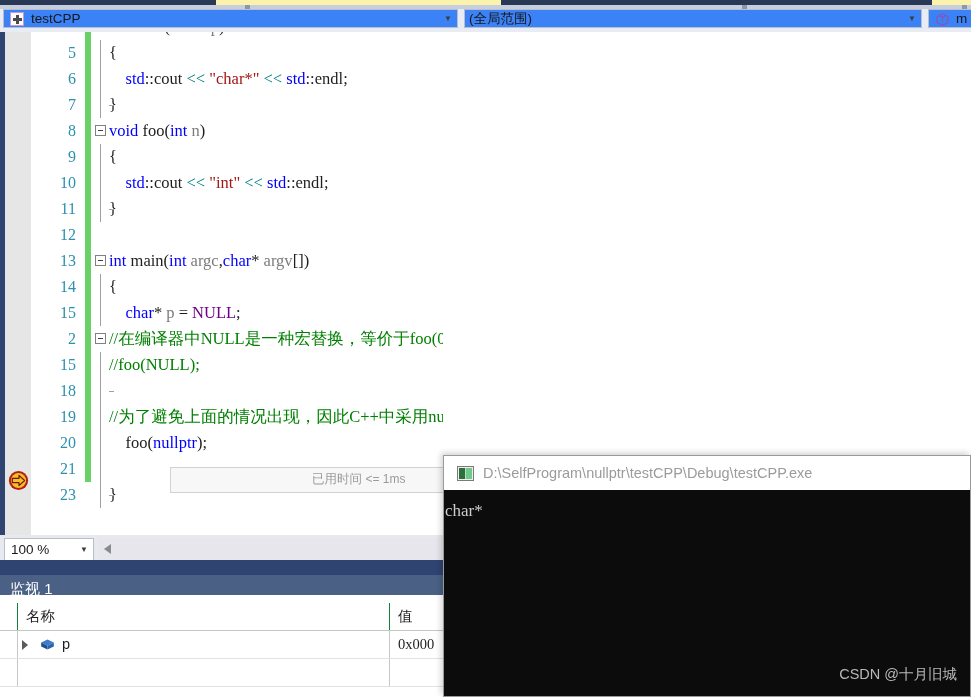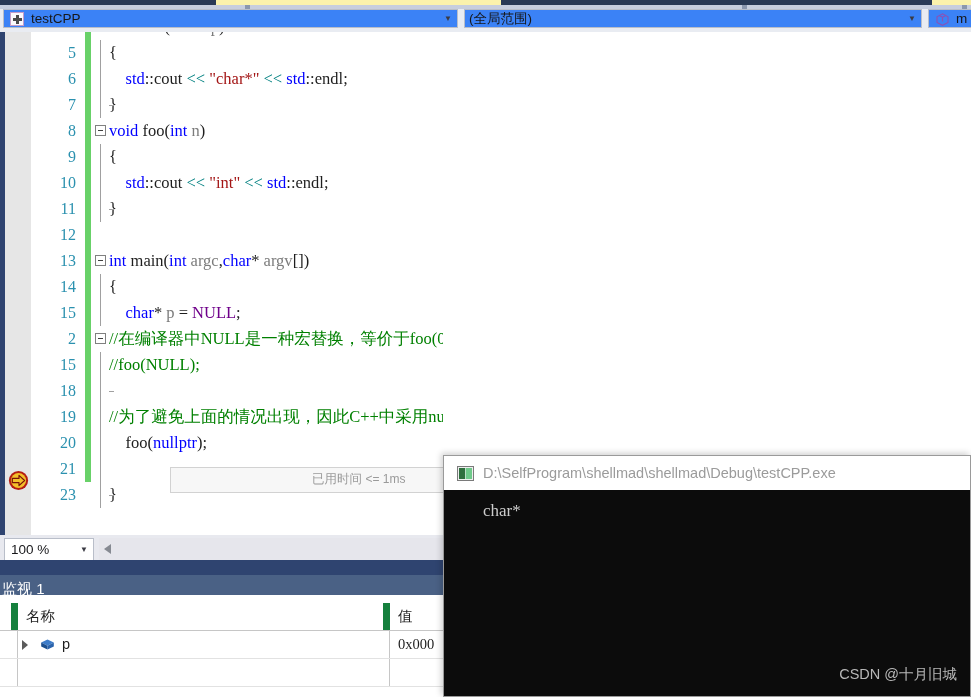--- a/index.html
+++ b/index.html
@@ -120,31 +120,31 @@
   .hscroll .larrow{
     position:absolute;left:5px;top:6px;width:0;height:0;
     border-top:5px solid transparent;border-bottom:5px solid transparent;border-right:7px solid #868a92;
   }
   .statusrow-bottom{position:absolute;left:0;top:560px;width:443px;height:5px;background:#2f4470;}
 
   
   .watch{position:absolute;left:0;top:565px;width:443px;height:132px;background:#ffffff;}
   .watch-title{
     position:absolute;left:0;top:10px;width:443px;height:20px;background:#4a6185;
-    color:#ffffff;font-size:15px;line-height:28px;padding-left:2px;box-sizing:border-box;
+    color:#ffffff;font-size:15px;line-height:28px;padding-left:10px;box-sizing:border-box;
     font-family:"Liberation Sans","DejaVu Sans",sans-serif;
   }
   .watch-topline{position:absolute;left:0;top:0;width:443px;height:10px;background:#2f4470;}
   .watch-head{
     position:absolute;left:0;top:38px;width:443px;height:28px;background:#ffffff;
     border-bottom:1px solid #c6c6c6;box-sizing:border-box;
   }
   .wh-cell{
     position:absolute;top:0;height:27px;line-height:27px;font-size:14.5px;color:#1e1e1e;
-    border-right:7px solid #15803d;box-sizing:border-box;padding-left:8px;
+    border-right:1px solid #15803d;box-sizing:border-box;padding-left:8px;
     font-family:"Liberation Sans","DejaVu Sans",sans-serif;
   }
   #wh-gutter{left:0;width:18px;padding:0;}
   #wh-name{left:18px;width:372px;}
   #wh-value{left:390px;width:200px;border-right:none;}
   .watch-row{
     position:absolute;left:0;top:66px;width:443px;height:28px;
     border-bottom:1px solid #e2e2e2;box-sizing:border-box;
   }
   .wr-gutter{position:absolute;left:0;top:0;width:18px;height:27px;border-right:1px solid #c6c6c6;box-sizing:border-box;}
@@ -181,21 +181,21 @@
   .console-ico{width:17px;height:15px;margin-left:13px;flex:0 0 auto;position:relative;}
   .console-titletext{
     margin-left:9px;font-size:14.5px;color:#9b9b9b;white-space:nowrap;
     font-family:"Liberation Sans","DejaVu Sans",sans-serif;
   }
   .console-body{
     position:absolute;left:0;top:34px;width:526px;height:206px;background:#0c0c0c;overflow:hidden;
   }
   .console-line{
     color:#cccccc;font-family:"Liberation Serif","DejaVu Serif",serif;font-size:17px;
-    padding-left:7px;line-height:22px;margin-top:10px;white-space:pre;margin-left:32px;
+    padding-left:1px;line-height:22px;margin-top:10px;white-space:pre;
   }
   .watermark{
     position:absolute;right:13px;bottom:12px;color:#b8b8b8;font-size:14.5px;
     font-family:"Liberation Sans","DejaVu Sans",sans-serif;white-space:nowrap;margin-top:18px;
   }
 </style>
 </head>
 <body>
 
 <div id="root">
@@ -324,21 +324,21 @@
 
   <div class="console">
     <div class="console-title">
       <span class="console-ico">
         <svg viewBox="0 0 17 15" xmlns="http://www.w3.org/2000/svg">
           <rect x="0.5" y="0.5" width="16" height="14" fill="#efefef" stroke="#7a7a7a"></rect>
           <rect x="2" y="2" width="6" height="11" fill="#2f6f3e"></rect>
           <rect x="8.6" y="2" width="6.4" height="11" fill="#6fc98a"></rect>
         </svg>
       </span>
-      <span class="console-titletext">D:\SelfProgram\shellmad\shellmad\Debug\testCPP.exe</span>
+      <span class="console-titletext">D:\SelfProgram\nullptr\testCPP\Debug\testCPP.exe</span>
     </div>
     <div class="console-body">
       <div class="console-line">char*</div>
     </div>
     <div class="watermark">CSDN @十月旧城</div>
   </div>
 
 </div>
 
 </body></html>

